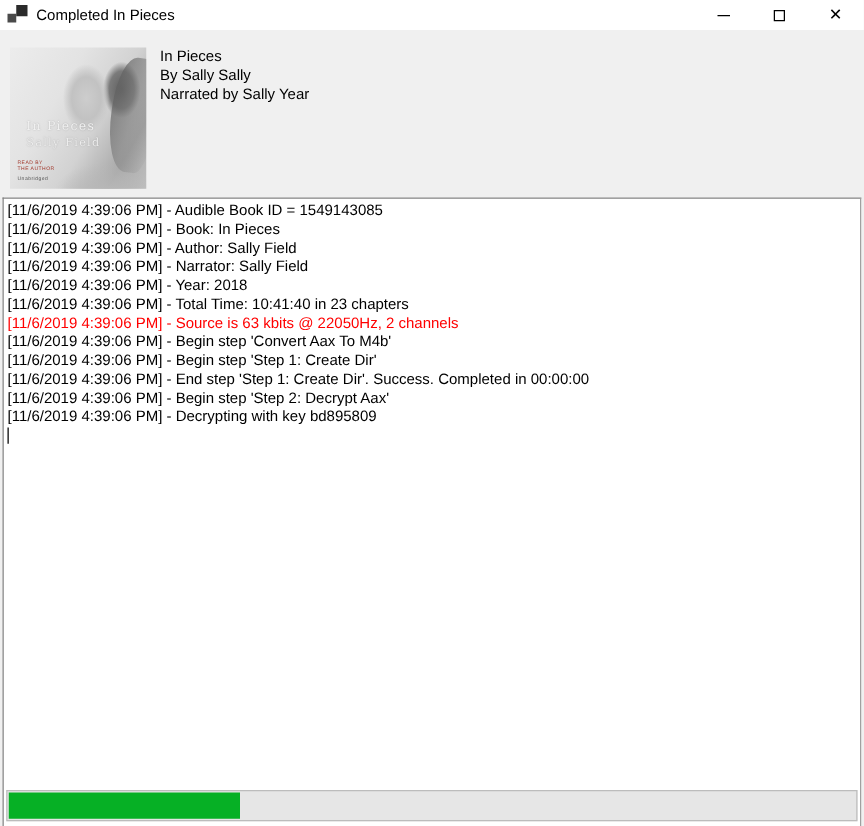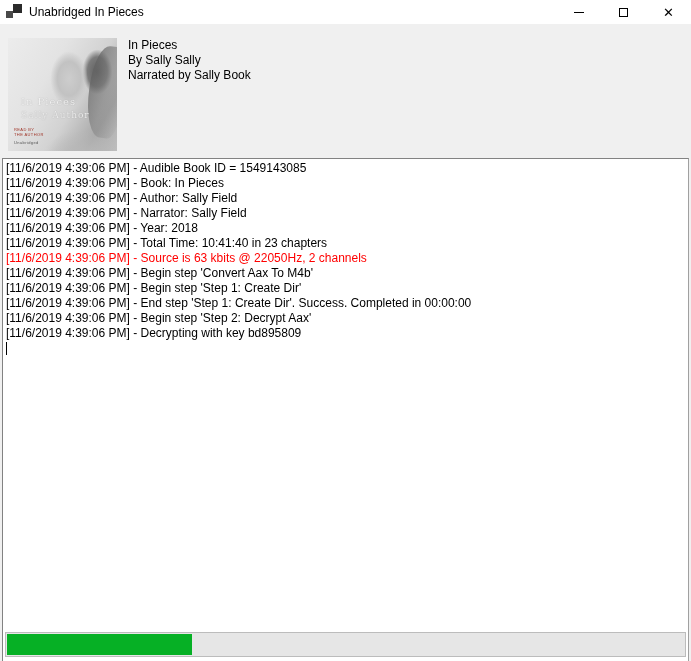--- a/index.html
+++ b/index.html
@@ -106,46 +106,46 @@
   }
 </style>
 </head>
 <body>
 
 <div class="titlebar">
   <div class="app-icon">
     <div class="sq-small"></div>
     <div class="sq-big"></div>
   </div>
-  <div class="title-text">Unabridged In Pieces</div>
+  <div class="title-text">Completed In Pieces</div>
   <div class="caption-buttons">
     <button class="caption-btn">
       <span class="glyph-min"></span>
     </button>
     <button class="caption-btn">
       <span class="glyph-max"></span>
     </button>
     <button class="caption-btn">
       <span class="glyph-close">✕</span>
     </button>
   </div>
 </div>
 
 <div class="cover">
   <div class="cover-hair"></div>
   <div class="cover-title">In Pieces</div>
-  <div class="cover-author">Sally Author</div>
+  <div class="cover-author">Sally Field</div>
   <div class="cover-readby">READ BY
 THE AUTHOR</div>
   <div class="cover-edition">Unabridged</div>
 </div>
 
 <div class="book-info">
   <div>In Pieces</div>
   <div>By Sally Sally</div>
-  <div>Narrated by Sally Book</div>
+  <div>Narrated by Sally Year</div>
 </div>
 
 <div class="log-box" id="log-box"><div class="log-line" style="color: rgb(0, 0, 0);">[11/6/2019 4:39:06 PM] - Audible Book ID = 1549143085</div><div class="log-line" style="color: rgb(0, 0, 0);">[11/6/2019 4:39:06 PM] - Book: In Pieces</div><div class="log-line" style="color: rgb(0, 0, 0);">[11/6/2019 4:39:06 PM] - Author: Sally Field</div><div class="log-line" style="color: rgb(0, 0, 0);">[11/6/2019 4:39:06 PM] - Narrator: Sally Field</div><div class="log-line" style="color: rgb(0, 0, 0);">[11/6/2019 4:39:06 PM] - Year: 2018</div><div class="log-line" style="color: rgb(0, 0, 0);">[11/6/2019 4:39:06 PM] - Total Time: 10:41:40 in 23 chapters</div><div class="log-line" style="color: rgb(255, 0, 0);">[11/6/2019 4:39:06 PM] - Source is 63 kbits @ 22050Hz, 2 channels</div><div class="log-line" style="color: rgb(0, 0, 0);">[11/6/2019 4:39:06 PM] - Begin step 'Convert Aax To M4b'</div><div class="log-line" style="color: rgb(0, 0, 0);">[11/6/2019 4:39:06 PM] - Begin step 'Step 1: Create Dir'</div><div class="log-line" style="color: rgb(0, 0, 0);">[11/6/2019 4:39:06 PM] - End step 'Step 1: Create Dir'. Success. Completed in 00:00:00</div><div class="log-line" style="color: rgb(0, 0, 0);">[11/6/2019 4:39:06 PM] - Begin step 'Step 2: Decrypt Aax'</div><div class="log-line" style="color: rgb(0, 0, 0);">[11/6/2019 4:39:06 PM] - Decrypting with key bd895809</div><div class="caret"></div></div>
 
 <div class="progress">
   <div class="progress-fill" id="progress-fill" style="width: 27.4%; background: rgb(6, 176, 37);"></div>
 </div>
 
 </body></html>

